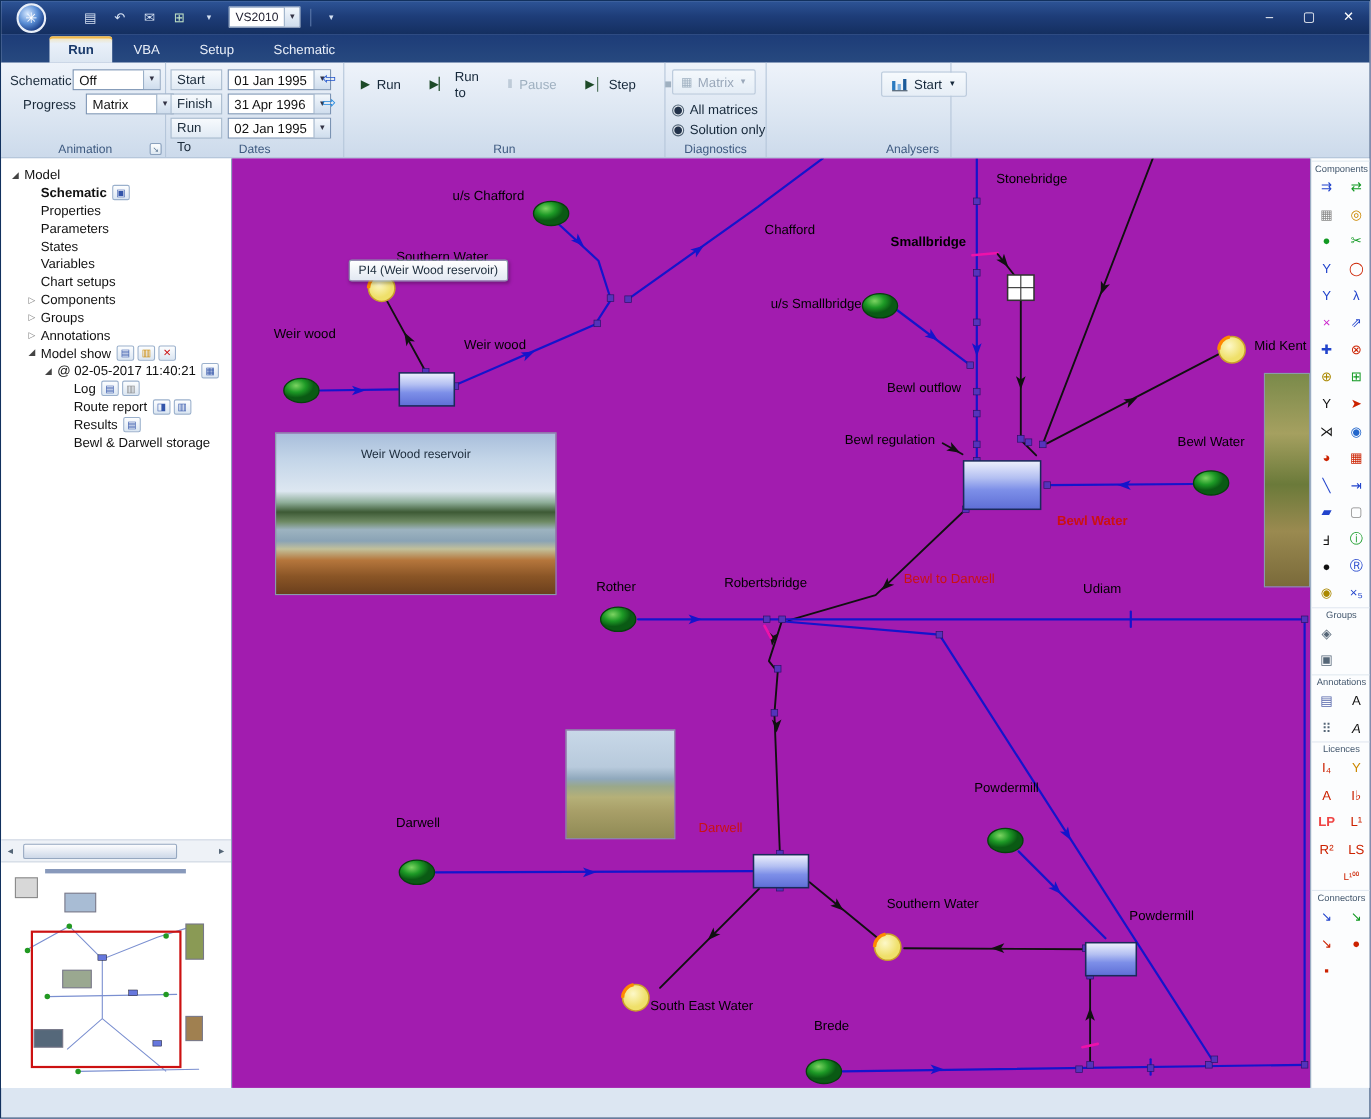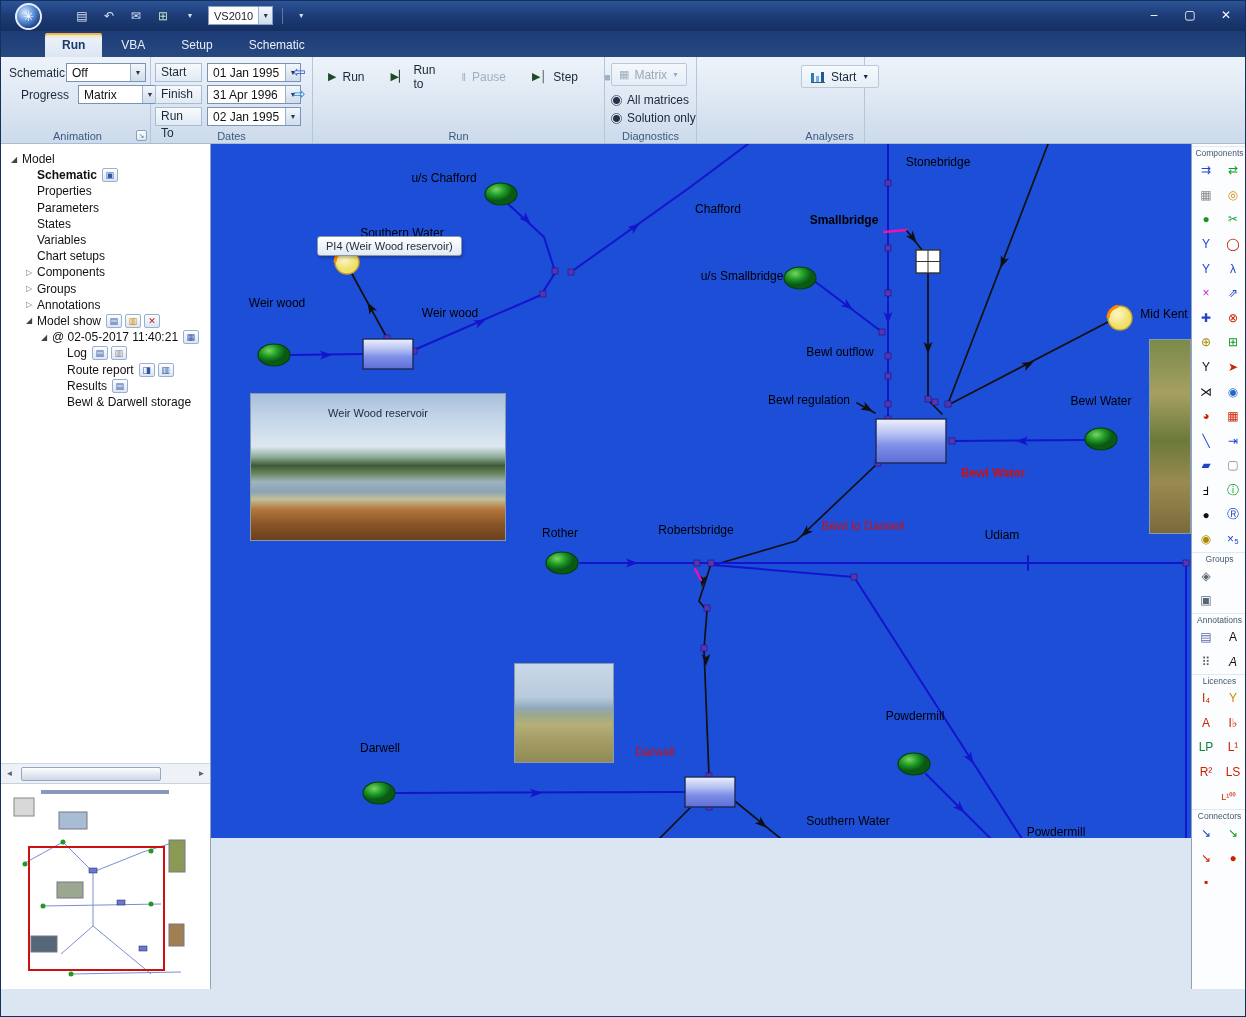--- a/index.html
+++ b/index.html
@@ -69,21 +69,21 @@
   .tlabel{font-size:12px;padding:0 2px;}
   .tlabel.bold{font-weight:bold;}
   .ticon{display:inline-flex;align-items:center;justify-content:center;width:16px;height:14px;margin-left:3px;
     border:1px solid #9ab0cc;border-radius:2px;background:linear-gradient(#fdfeff,#dbe6f2);font-size:9px;}
   .hscroll{position:absolute;left:0;top:619px;width:100%;height:20px;background:#eef2f7;border-top:1px solid #cfd8e4;display:flex;align-items:center;}
   .sbtn{width:17px;height:18px;display:flex;align-items:center;justify-content:center;font-size:8px;color:#567;}
   .sthumb{height:14px;width:140px;margin-left:3px;border:1px solid #96a8c0;border-radius:2px;background:linear-gradient(#fdfdfe,#cdd8e8);}
   .minimap{position:absolute;left:0;top:639px;width:209px;height:206px;background:#fff;border-top:1px solid #c8d2de;}
 
   
-  .canvas{position:absolute;left:210px;top:143px;width:980px;height:694px;background:#1d4ed8;overflow:hidden;}
+  .canvas{position:absolute;left:210px;top:143px;width:980px;height:845px;background:#a21caf;overflow:hidden;}
   .canvas svg{position:absolute;left:0;top:0;}
   svg text{font-family:"Liberation Sans",sans-serif;}
   .photo{position:absolute;border:1px solid #8a9aaa;}
   .photo-weirwood{background:linear-gradient(180deg,#a8bedb 0%,#c3d5e8 16%,#dde7f1 36%,#8fae9a 43%,#3d5a35 49%,#6e8a64 55%,#9db3c0 60%,#8aa3b5 67%,#c2c09a 72%,#b5763c 79%,#8a5526 89%,#6b3f1c 100%);}
   .photo-weirwood .pcap{position:absolute;top:13px;width:100%;text-align:center;font-size:11px;color:#1a2a3a;}
   .photo-darwell{background:linear-gradient(180deg,#c8d8e8 0%,#b8cadc 34%,#8fa8bc 45%,#9aa88a 52%,#b5b078 62%,#a89f68 75%,#8f8a55 100%);}
   .photo-midkent{background:linear-gradient(180deg,#7a8a4a 0%,#a5a060 28%,#6b7a3a 52%,#9a8a50 74%,#7a6a3a 100%);}
   .tooltip{position:absolute;left:106px;top:92px;height:20px;line-height:18px;padding:0 8px;font-size:11px;color:#1a2a3a;
     background:linear-gradient(#ffffff,#e2e8f2);border:1px solid #8899aa;border-radius:3px;box-shadow:1px 2px 3px rgba(0,0,0,.25);white-space:nowrap;}
 
@@ -576,21 +576,21 @@
         <div class="picon" style="color: rgb(17, 17, 17);">A</div>
         <div class="picon" style="color: rgb(85, 102, 119);">⠿</div>
         <div class="picon" style="color: rgb(17, 17, 17); font-style: italic;">A</div>
       </div>
       <div class="psec">Licences</div>
       <div class="pgrid">
         <div class="picon" style="color: rgb(204, 34, 0);">I₄</div>
         <div class="picon" style="color: rgb(204, 136, 0);">Y</div>
         <div class="picon" style="color: rgb(204, 34, 0);">A</div>
         <div class="picon" style="color: rgb(204, 34, 0);">I♭</div>
-        <div class="picon" style="color: #15803d;">LP</div>
+        <div class="picon" style="color: #ef4444; font-weight: bold;">LP</div>
         <div class="picon" style="color: rgb(204, 34, 0);">L¹</div>
         <div class="picon" style="color: rgb(204, 34, 0);">R²</div>
         <div class="picon" style="color: rgb(204, 34, 0);">LS</div>
         <div class="picon" style="color: rgb(204, 34, 0); font-size: 9px; margin-left: 36px;">L¹⁰⁰</div>
       </div>
       <div class="psec">Connectors</div>
       <div class="pgrid">
         <div class="picon" style="color: rgb(34, 68, 204);">↘</div>
         <div class="picon" style="color: rgb(17, 153, 34);">↘</div>
         <div class="picon" style="color: rgb(204, 34, 0);">↘</div>

